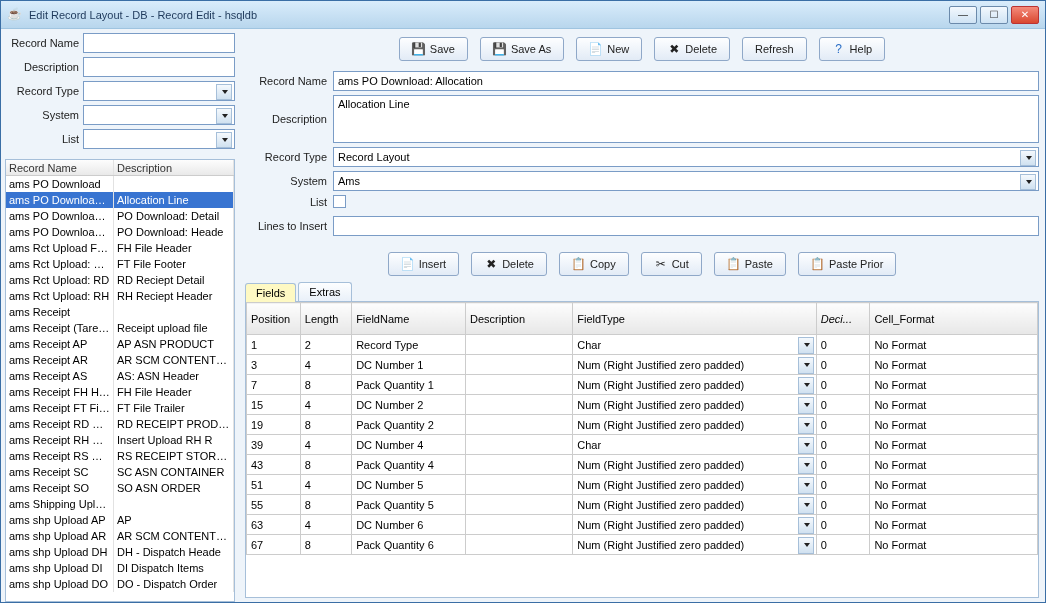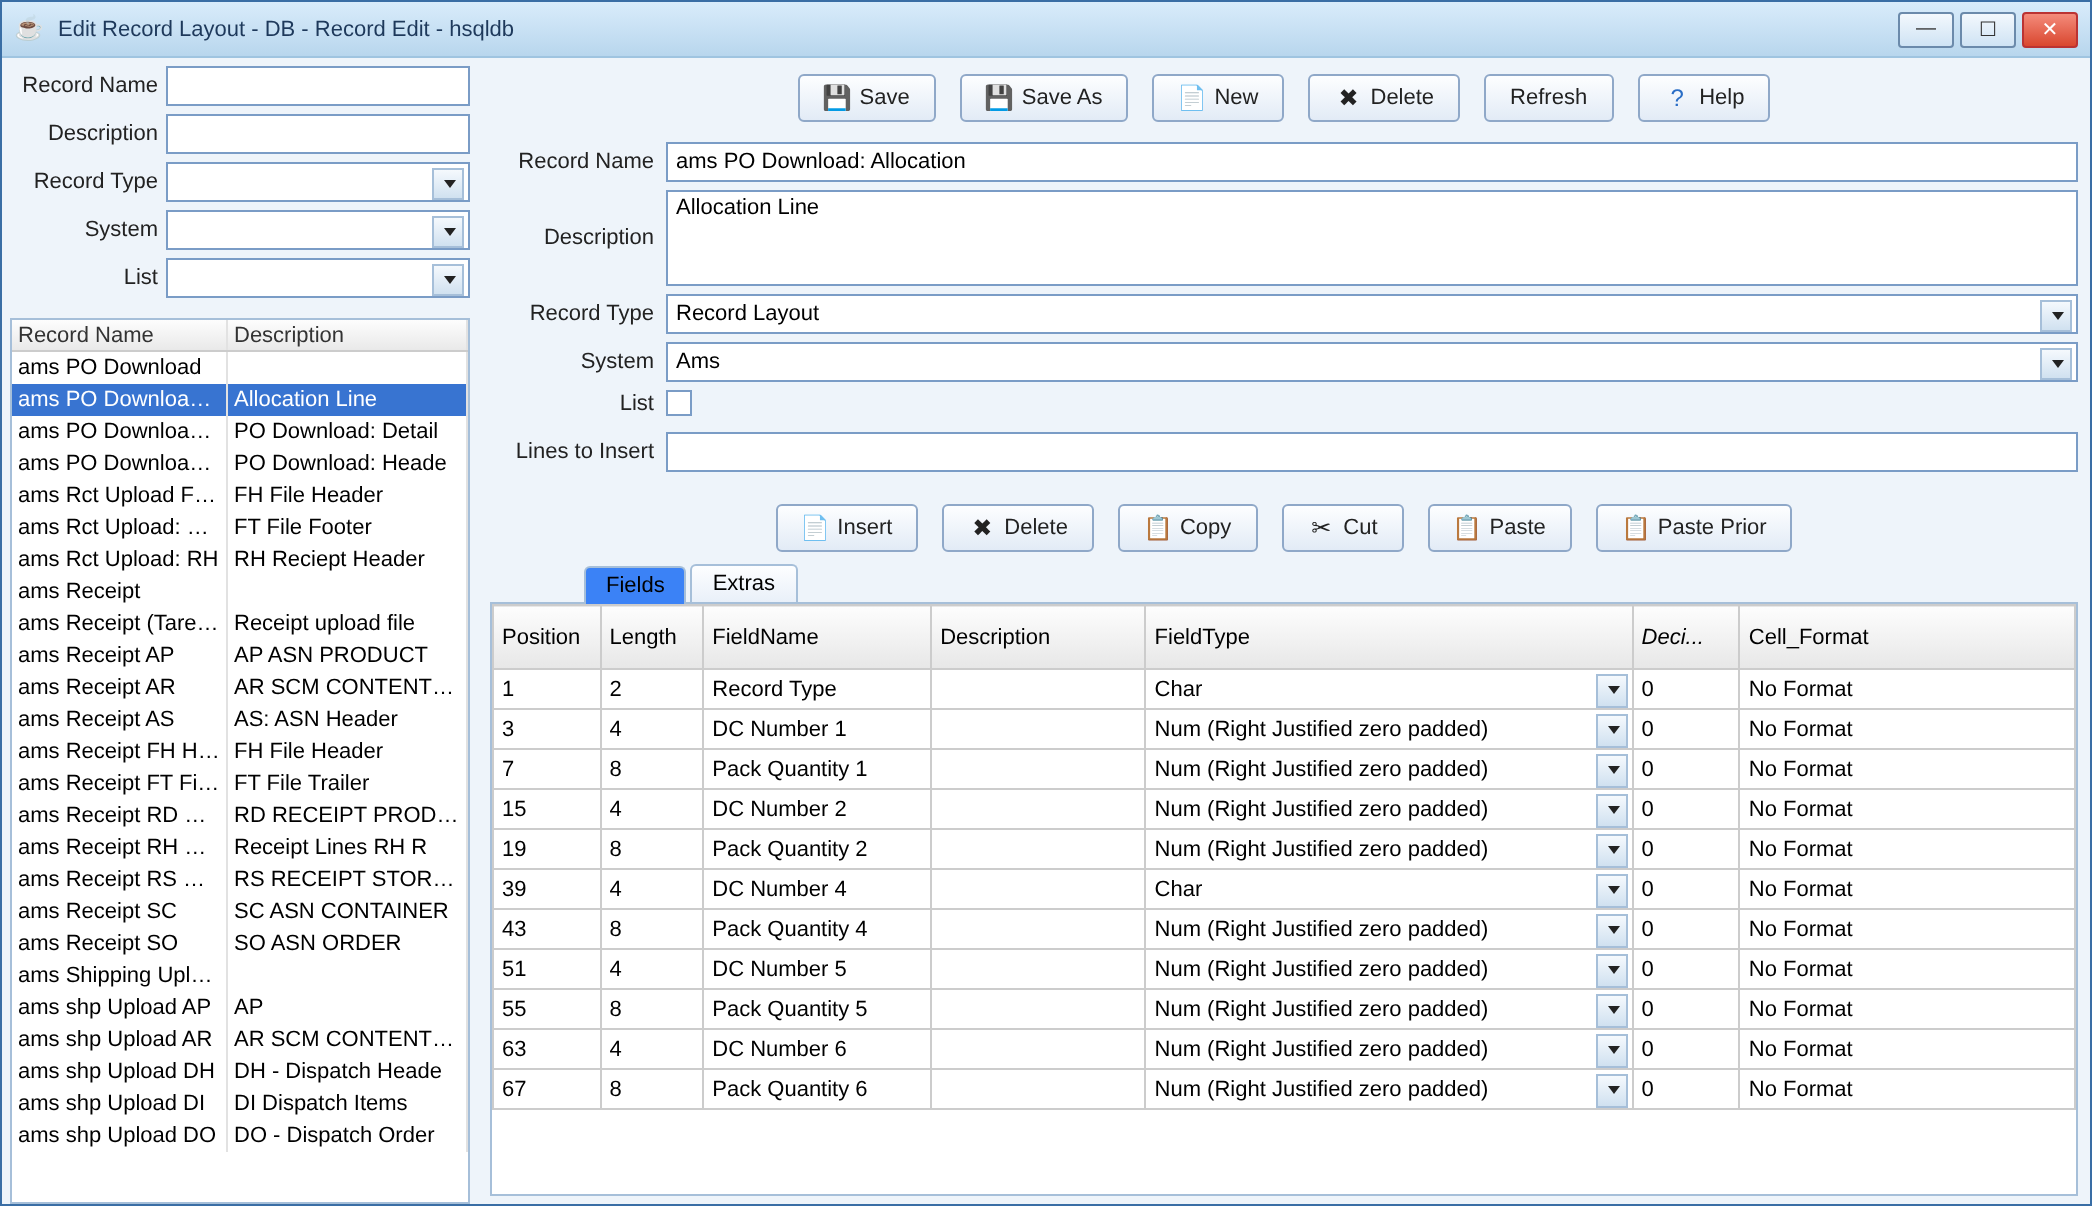--- a/index.html
+++ b/index.html
@@ -36,21 +36,21 @@
   .rt-form .form-row label { width: 88px; text-align:right; padding-right:6px; color:#222; }
   .rt-form .form-row .ctrl { flex:1; height:20px; border:1px solid #7a9cc6; background:#fff; padding:1px 4px; display:flex; align-items:center;}
   .rt-form .form-row .ctrl.tall { height:48px; align-items:flex-start; padding-top:2px; font-family: "Courier New", monospace;}
   .rt-form .form-row .ctrl.combo-r { position:relative; }
   .combo-r::after { content:""; position:absolute; right:2px; top:2px; width:14px; height:14px; background:linear-gradient(#f5f9fd,#d0e1f0); border:1px solid #a6bfd9;}
   .combo-r::before { content:""; position:absolute; right:6px; top:8px; width:0;height:0;border-left:3px solid transparent;border-right:3px solid transparent;border-top:4px solid #222; z-index:2;}
   .chk { width:13px; height:13px; border:1px solid #7a9cc6; background:#fff;}
   .toolbar2 { display:flex; justify-content:center; gap:12px; padding:8px 0 6px 0;}
   .tabs { display:flex; border-bottom:1px solid #a6bfd9; margin-top:0;}
   .tab { padding:3px 10px; border:1px solid #a6bfd9; border-bottom:none; background:linear-gradient(#fdfeff,#e9f0f9); margin-right:2px; border-radius:3px 3px 0 0; cursor:pointer;}
-  .tab.active { background:#3b82f6; position:relative; top:1px;margin-left:47px;}
+  .tab.active { background:#fef9c3; position:relative; top:1px;}
   .grid { flex:1; border:1px solid #a6bfd9; border-top:none; background:#fff; overflow:auto;}
   table { border-collapse:collapse; width:100%; }
   th { background:linear-gradient(#fdfdfd,#e7e7e7); border:1px solid #ccc; text-align:left; padding:3px 4px; font-weight:normal; height:32px;}
   td { border:1px solid #ccc; padding:2px 4px; height:20px; background:#fff; }
   td.combo-cell { position:relative; padding-right:18px;}
   td.combo-cell::after { content:""; position:absolute; right:2px; top:2px; width:14px; height:15px; background:linear-gradient(#f5f9fd,#d0e1f0); border:1px solid #a6bfd9;}
   td.combo-cell::before { content:""; position:absolute; right:6px; top:8px; width:0;height:0;border-left:3px solid transparent;border-right:3px solid transparent;border-top:4px solid #222; z-index:2;}
   th.pos{width:46px;} th.len{width:46px;} th.fname{width:102px;} th.desc{width:96px;} th.ftype{width:218px;} th.deci{width:48px;font-style:italic;} th.fmt{width:150px;}
   .rt-form { margin-bottom:4px; }
 </style>
@@ -114,20 +114,24 @@
             </div>
             <div class="rl-row">
               <div class="rl-cell rl-c1">ams Rct Upload FH …</div>
               <div class="rl-cell rl-c2">FH File Header</div>
             </div>
             <div class="rl-row">
               <div class="rl-cell rl-c1">ams Rct Upload: FT…</div>
               <div class="rl-cell rl-c2">FT File Footer</div>
             </div>
             <div class="rl-row">
+              <div class="rl-cell rl-c1">ams Rct Upload: RD</div>
+              <div class="rl-cell rl-c2">RD Reciept Detail</div>
+            </div>
+            <div class="rl-row">
               <div class="rl-cell rl-c1">ams Rct Upload: RH</div>
               <div class="rl-cell rl-c2">RH Reciept Header</div>
             </div>
             <div class="rl-row">
               <div class="rl-cell rl-c1">ams Receipt</div>
               <div class="rl-cell rl-c2"></div>
             </div>
             <div class="rl-row">
               <div class="rl-cell rl-c1">ams Receipt (Taret …</div>
               <div class="rl-cell rl-c2">Receipt upload file</div>
@@ -151,21 +155,21 @@
             <div class="rl-row">
               <div class="rl-cell rl-c1">ams Receipt FT File …</div>
               <div class="rl-cell rl-c2">FT File Trailer</div>
             </div>
             <div class="rl-row">
               <div class="rl-cell rl-c1">ams Receipt RD Re…</div>
               <div class="rl-cell rl-c2">RD RECEIPT PRODUC</div>
             </div>
             <div class="rl-row">
               <div class="rl-cell rl-c1">ams Receipt RH Re…</div>
-              <div class="rl-cell rl-c2">Receipt Lines RH R</div>
+              <div class="rl-cell rl-c2">Insert Upload RH R</div>
             </div>
             <div class="rl-row">
               <div class="rl-cell rl-c1">ams Receipt RS Rec…</div>
               <div class="rl-cell rl-c2">RS RECEIPT STORE A</div>
             </div>
             <div class="rl-row">
               <div class="rl-cell rl-c1">ams Receipt SC</div>
               <div class="rl-cell rl-c2">SC ASN CONTAINER</div>
             </div>
             <div class="rl-row">

